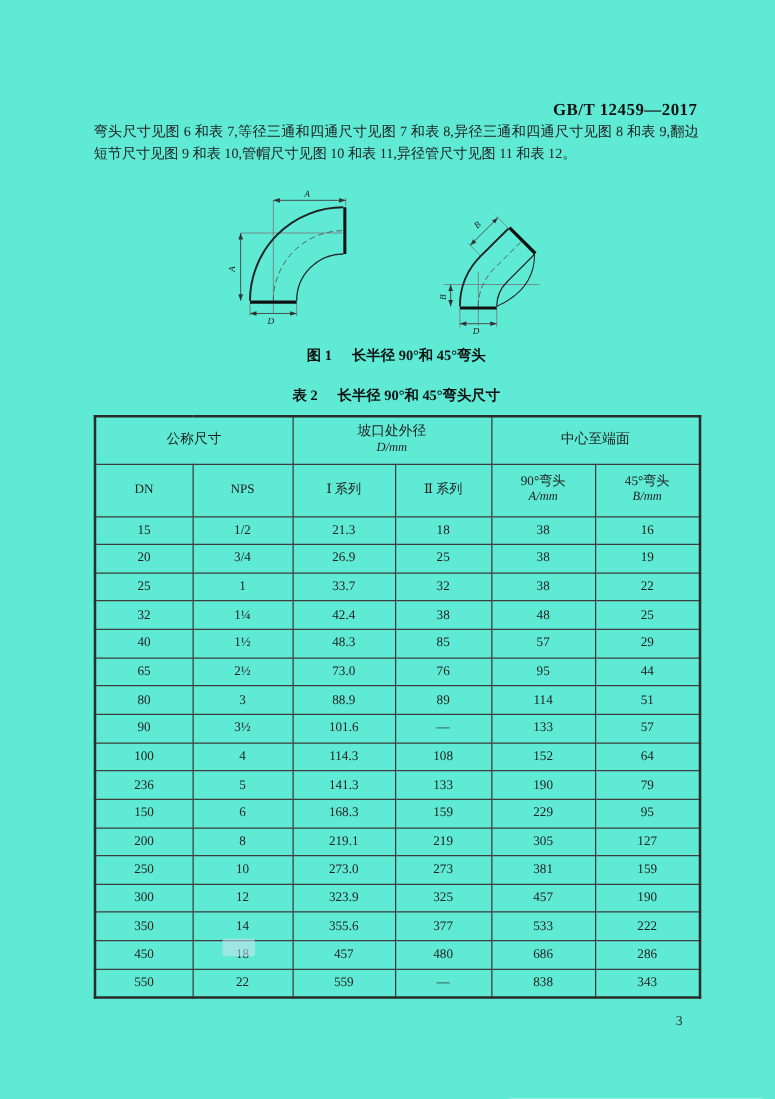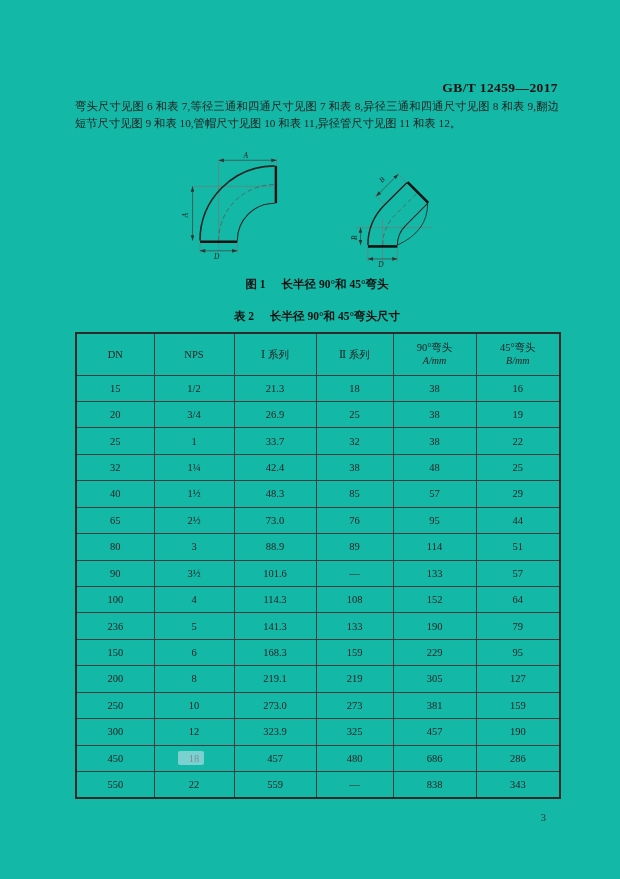--- a/index.html
+++ b/index.html
@@ -1,21 +1,21 @@
 <!DOCTYPE html>
 <html><head>
 <meta charset="utf-8">
 <style>
   html,body{margin:0;padding:0;}
   body{
     width:620px;height:879px;background:#ffffff;position:relative;
     font-family:"Liberation Serif","DejaVu Serif",serif;color:#1a1a1a;
     overflow:hidden;
   }
-  .page{position:absolute;inset:0;background:#14b8a6;}
+  .page{position:absolute;inset:0;background:#5eead4;}
   .doc-code{
     position:absolute;top:80px;right:62px;
     font-weight:bold;font-size:13.5px;letter-spacing:.4px;color:#111;
   }
   .para{
     position:absolute;top:98px;left:75px;width:484px;margin:0;
     font-size:11.3px;line-height:16.8px;text-align:justify;color:#222;
   }
   .figures{
     position:absolute;top:150px;left:75px;width:484px;
@@ -131,20 +131,28 @@
   <table class="dims">
     <colgroup>
       <col style="width:78px">
         <col style="width:80px">
         <col style="width:82px">
       <col style="width:77px">
         <col style="width:83px">
         <col style="width:84px">
     </colgroup>
     <thead>
+      <tr class="group-row">
+        <th colspan="2">公称尺寸</th>
+        <th colspan="2">
+          <div>坡口处外径</div>
+          <div class="dim">D/mm</div>
+        </th>
+        <th colspan="2">中心至端面</th>
+      </tr>
       <tr class="sub-row">
         <th>DN</th>
         <th>NPS</th>
         <th>Ⅰ 系列</th>
         <th>Ⅱ 系列</th>
         <th>
           <div>90°弯头</div>
           <div class="dim">A/mm</div>
         </th>
         <th>
@@ -260,20 +268,28 @@
         </tr>
         <tr>
           <td>300</td>
           <td>12</td>
           <td>323.9</td>
           <td>325</td>
           <td>457</td>
           <td>190</td>
         </tr>
         <tr>
+          <td>350</td>
+          <td>14</td>
+          <td>355.6</td>
+          <td>377</td>
+          <td>533</td>
+          <td>222</td>
+        </tr>
+        <tr>
           <td>450</td>
           <td>18</td>
           <td>457</td>
           <td>480</td>
           <td>686</td>
           <td>286</td>
         </tr>
         <tr>
           <td>550</td>
           <td>22</td>

